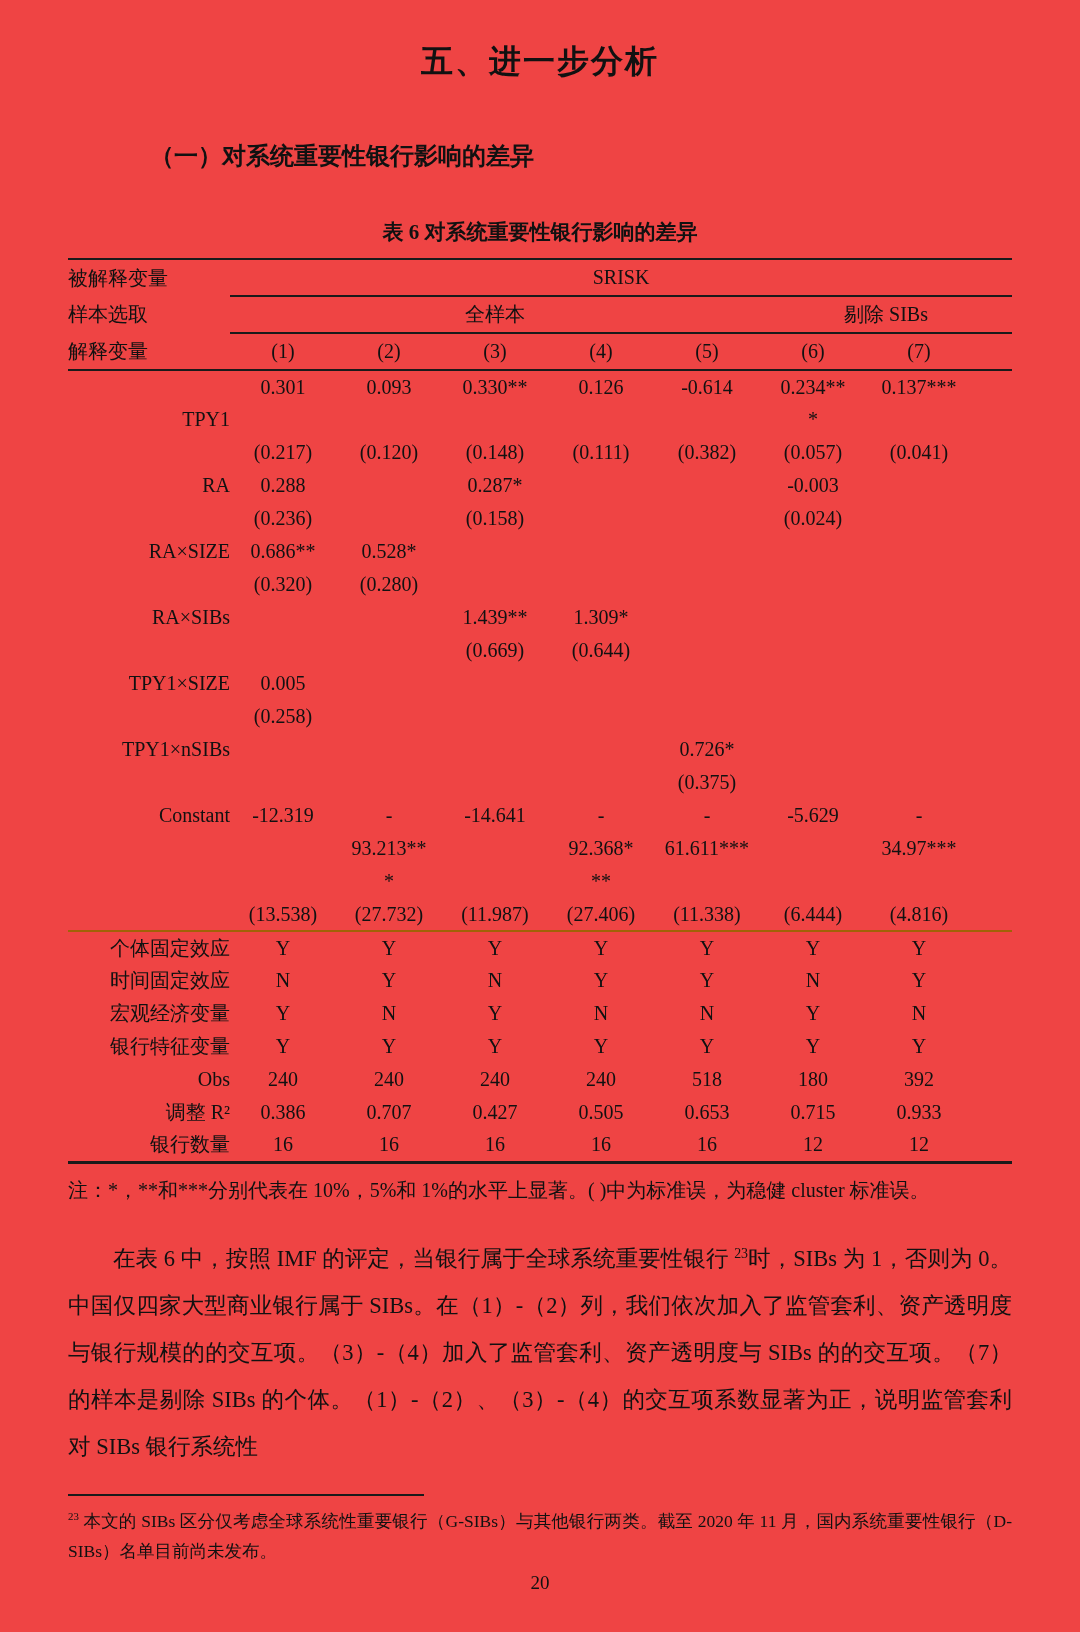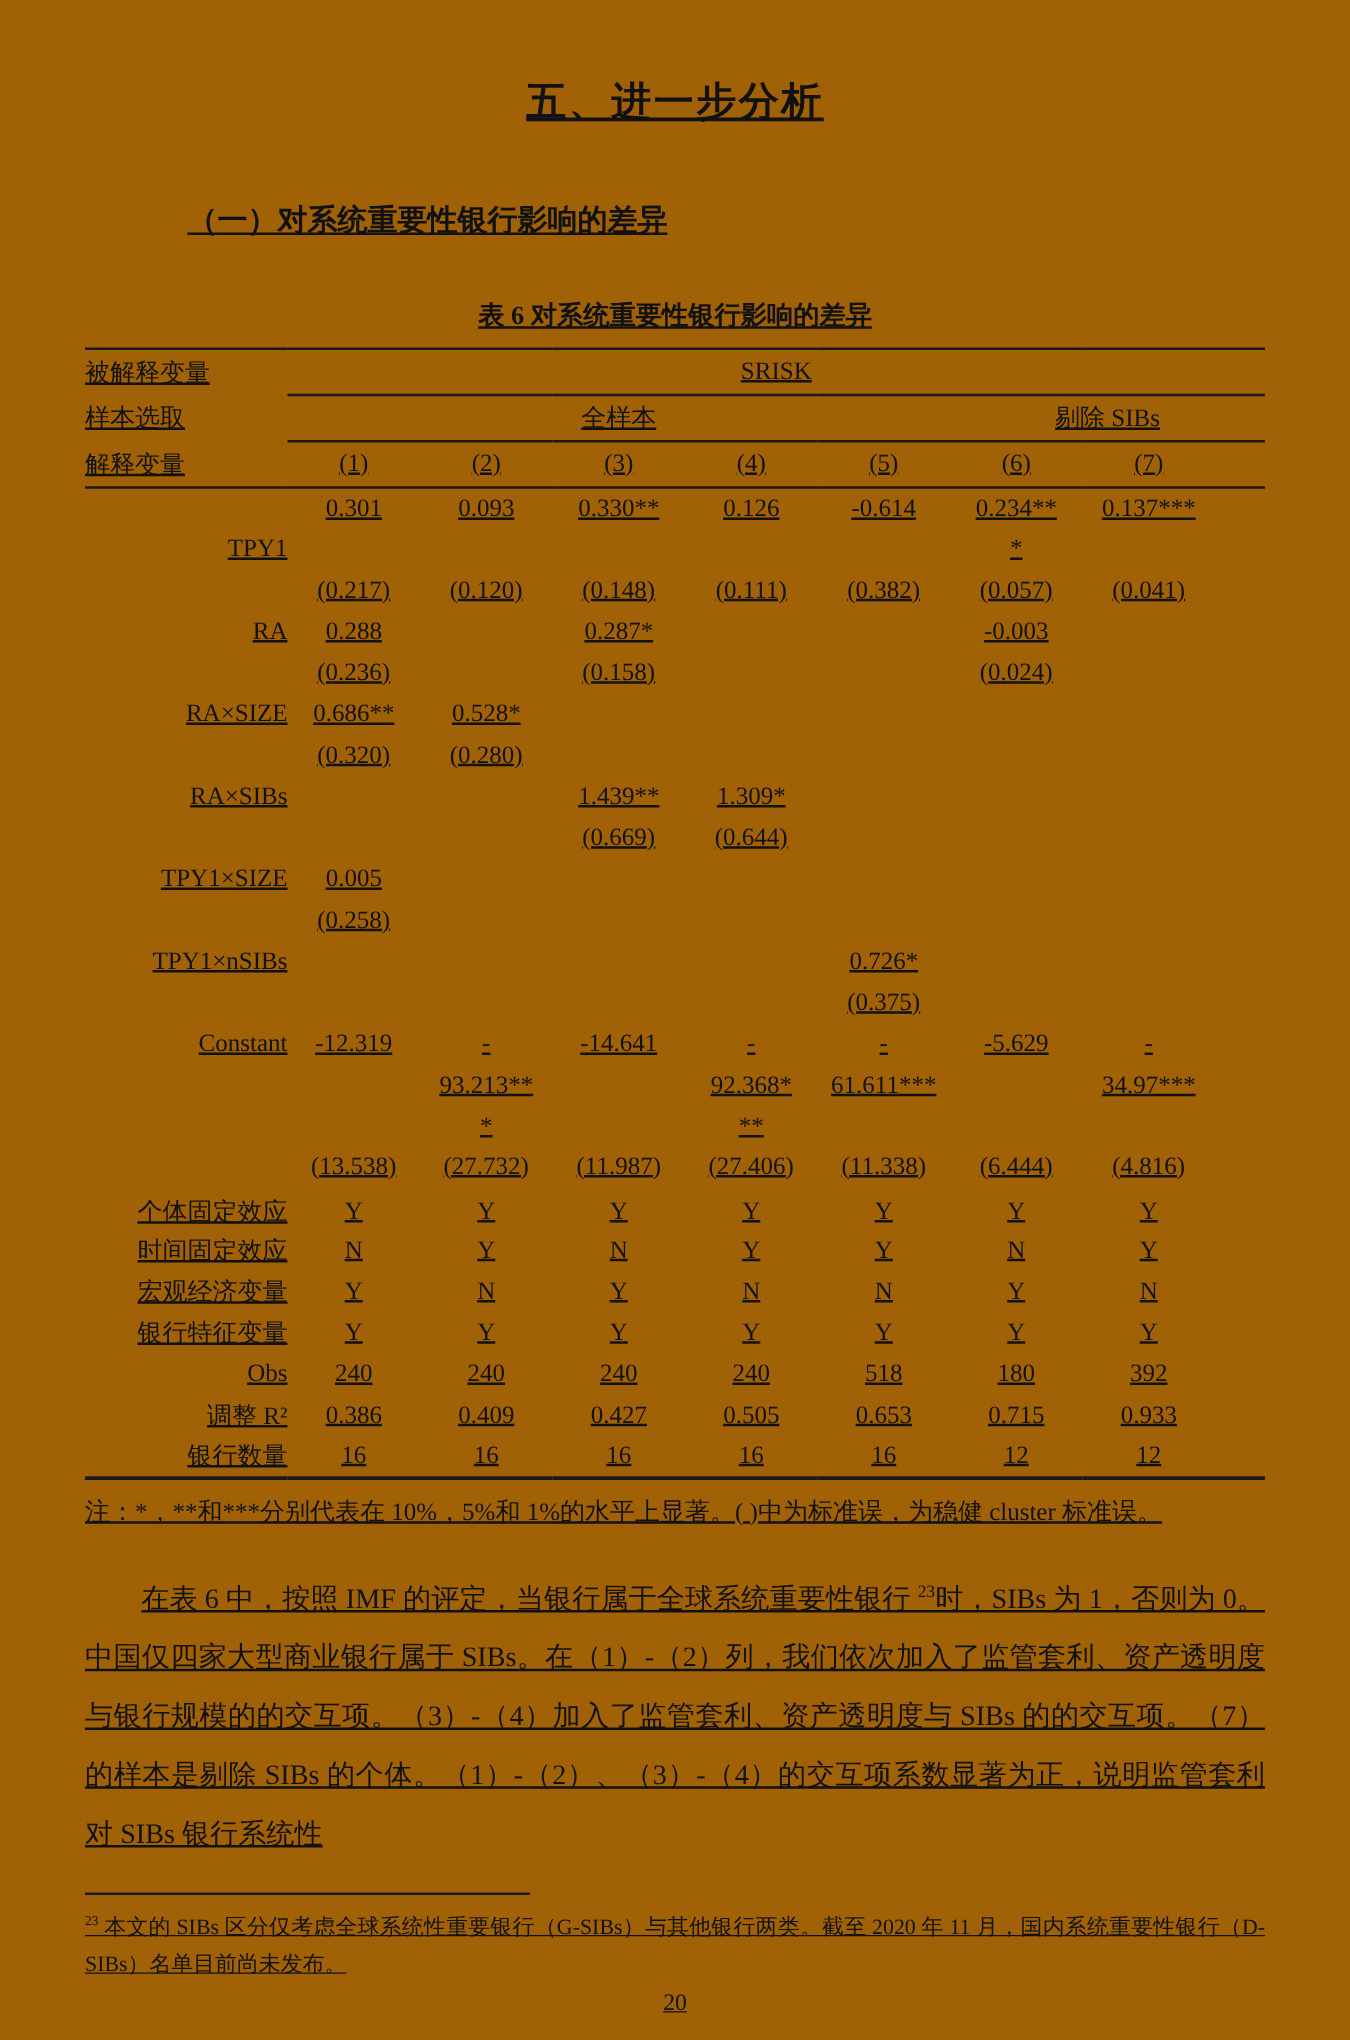--- a/index.html
+++ b/index.html
@@ -6,24 +6,23 @@
   html, body { width: 1080px; background: #fdfdfd; }
   body {
     font-family: "Liberation Serif", "DejaVu Serif", serif;
     color: #111;
     -webkit-font-smoothing: antialiased;
   }
   .page {
     position: relative;
     width: 1080px;
     height: 1632px;
-    padding: 60px 68px 0 68px;
+    padding: 40px 68px 0 68px;
     overflow: hidden;
-    background: #a16207;
-    text-decoration: underline;
+    background: #ef4444;
   }
   .doc-title {
     text-align: center;
     font-size: 32px;
     font-weight: bold;
     letter-spacing: 2px;
   }
   .section-heading {
     margin-top: 56px;
     padding-left: 82px;
@@ -50,21 +49,21 @@
     font-weight: normal;
     white-space: nowrap;
     vertical-align: middle;
   }
   thead th { height: 37px; text-align: center; }
   thead th.lbl { text-align: left; }
   thead .underlined { border-bottom: 2px solid #1a1a1a; }
   thead tr.colnum-row th { border-bottom: 2px solid #1a1a1a; }
   tbody td { height: 33px; text-align: center; }
   tbody td.row-label { text-align: right; }
-  tbody tr.rule-below td { border-bottom: 6px solid #a16207; }
+  tbody tr.rule-below td { border-bottom: 2px solid #a16207; }
   .table-note {
     margin-top: 8px;
     width: 944px;
     font-size: 20px;
     line-height: 37px;
     text-align: justify;
   }
   .main-paragraph {
     margin-top: 26px;
     width: 944px;
@@ -380,21 +379,21 @@
           <td class="val">240</td>
           <td class="val">240</td>
           <td class="val">518</td>
           <td class="val">180</td>
           <td class="val">392</td>
           <td class="val"></td>
         </tr>
         <tr>
           <td class="row-label">调整 R²</td>
           <td class="val">0.386</td>
-          <td class="val">0.409</td>
+          <td class="val">0.707</td>
           <td class="val">0.427</td>
           <td class="val">0.505</td>
           <td class="val">0.653</td>
           <td class="val">0.715</td>
           <td class="val">0.933</td>
           <td class="val"></td>
         </tr>
         <tr>
           <td class="row-label">银行数量</td>
           <td class="val">16</td>

